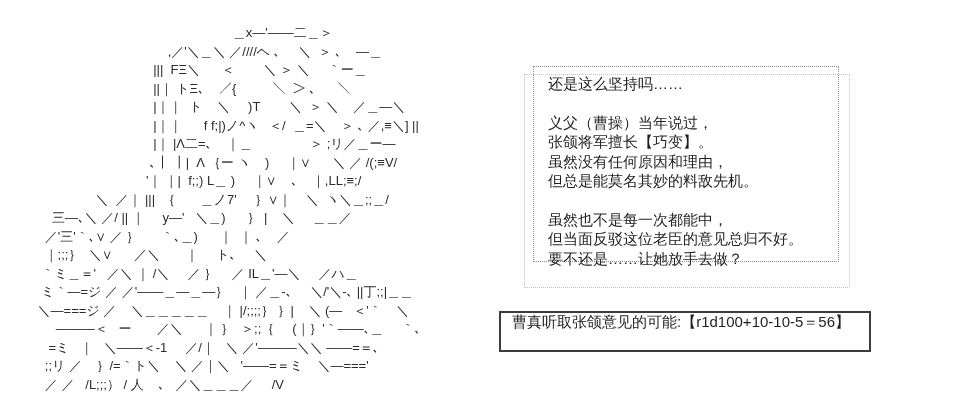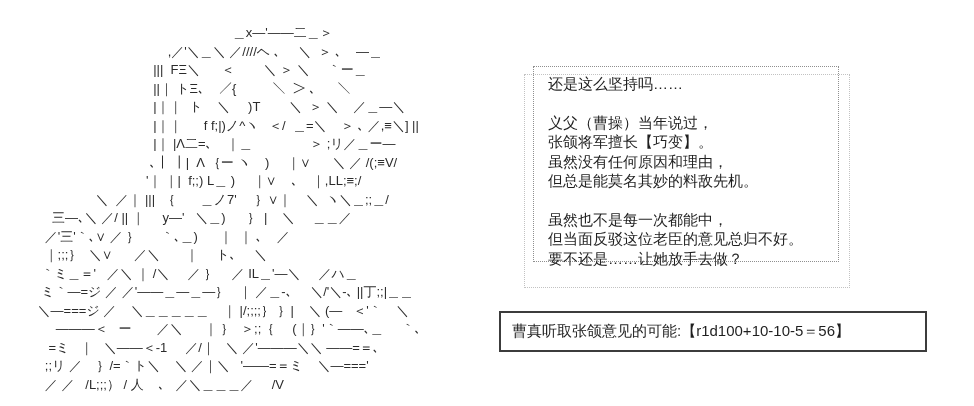--- a/index.html
+++ b/index.html
@@ -51,26 +51,26 @@
     font-size: 15px;
     line-height: 19.4px;
     white-space: pre;
     color: #1f1f1f;
   }
   
   .roll-box {
     position: absolute;
     left: 499px;
     top: 311px;
-    width: 428px;
+    width: 372px;
     height: 41px;
     border: 2px solid #3c3c3c;
     box-sizing: border-box;
     display: flex;
-    align-items: center;
+    align-items: flex-start;
     padding-left: 11px;
   }
   .roll-text {
     font-size: 15px;
     color: #1f1f1f;
     white-space: pre;
   }
 </style>
 </head>
 <body>

